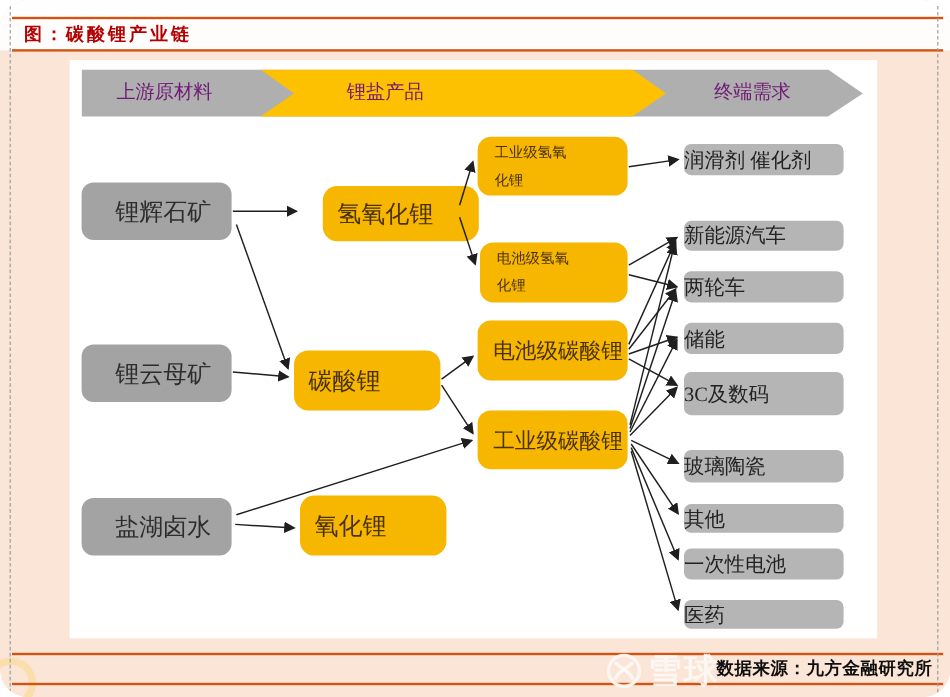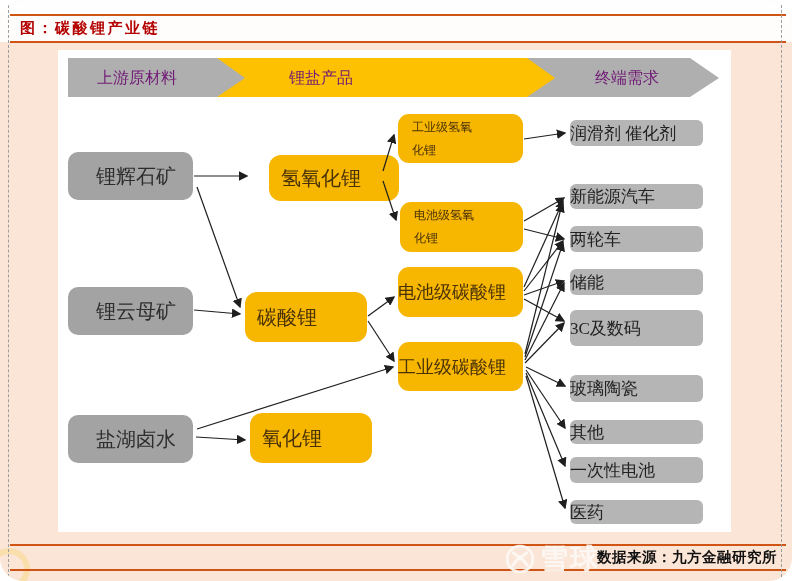--- a/index.html
+++ b/index.html
@@ -36,21 +36,21 @@
   .sl-0{left:137px;}
   .sl-1{left:321px;}
   .sl-2{left:627px;}
   
   .node{
     position:absolute;box-sizing:border-box;display:flex;align-items:center;
     white-space:pre-line;font-family:"Liberation Serif",serif;z-index:2;
   }
   .node.raw{background:#a3a3a3;border-radius:10px;font-size:20px;padding-left:28px;color:#2d2d2d;}
   .node.salt{background:#f7b600;border-radius:12px;font-size:20px;padding-left:12px;color:#4a3208;}
-  .node.grade1{background:#f7b600;border-radius:11px;font-size:18px;color:#4a3208;}
+  .node.grade1{background:#f7b600;border-radius:11px;font-size:18px;padding-left:13px;color:#4a3208;}
   .node.grade2{background:#f7b600;border-radius:11px;font-size:12px;line-height:23px;padding-left:14px;color:#4a3208;}
   .node.demand{background:#b5b5b5;border-radius:6px;font-size:17px;color:#222;}
   
   .edges{position:absolute;left:0;top:0;z-index:3;pointer-events:none;}
   .edges line{stroke:#1f1f1f;stroke-width:1.2;}
   
   .source-text{
     position:absolute;right:15px;top:548px;z-index:6;
     font-size:14.5px;font-weight:bold;color:#101010;letter-spacing:0.5px;
   }

